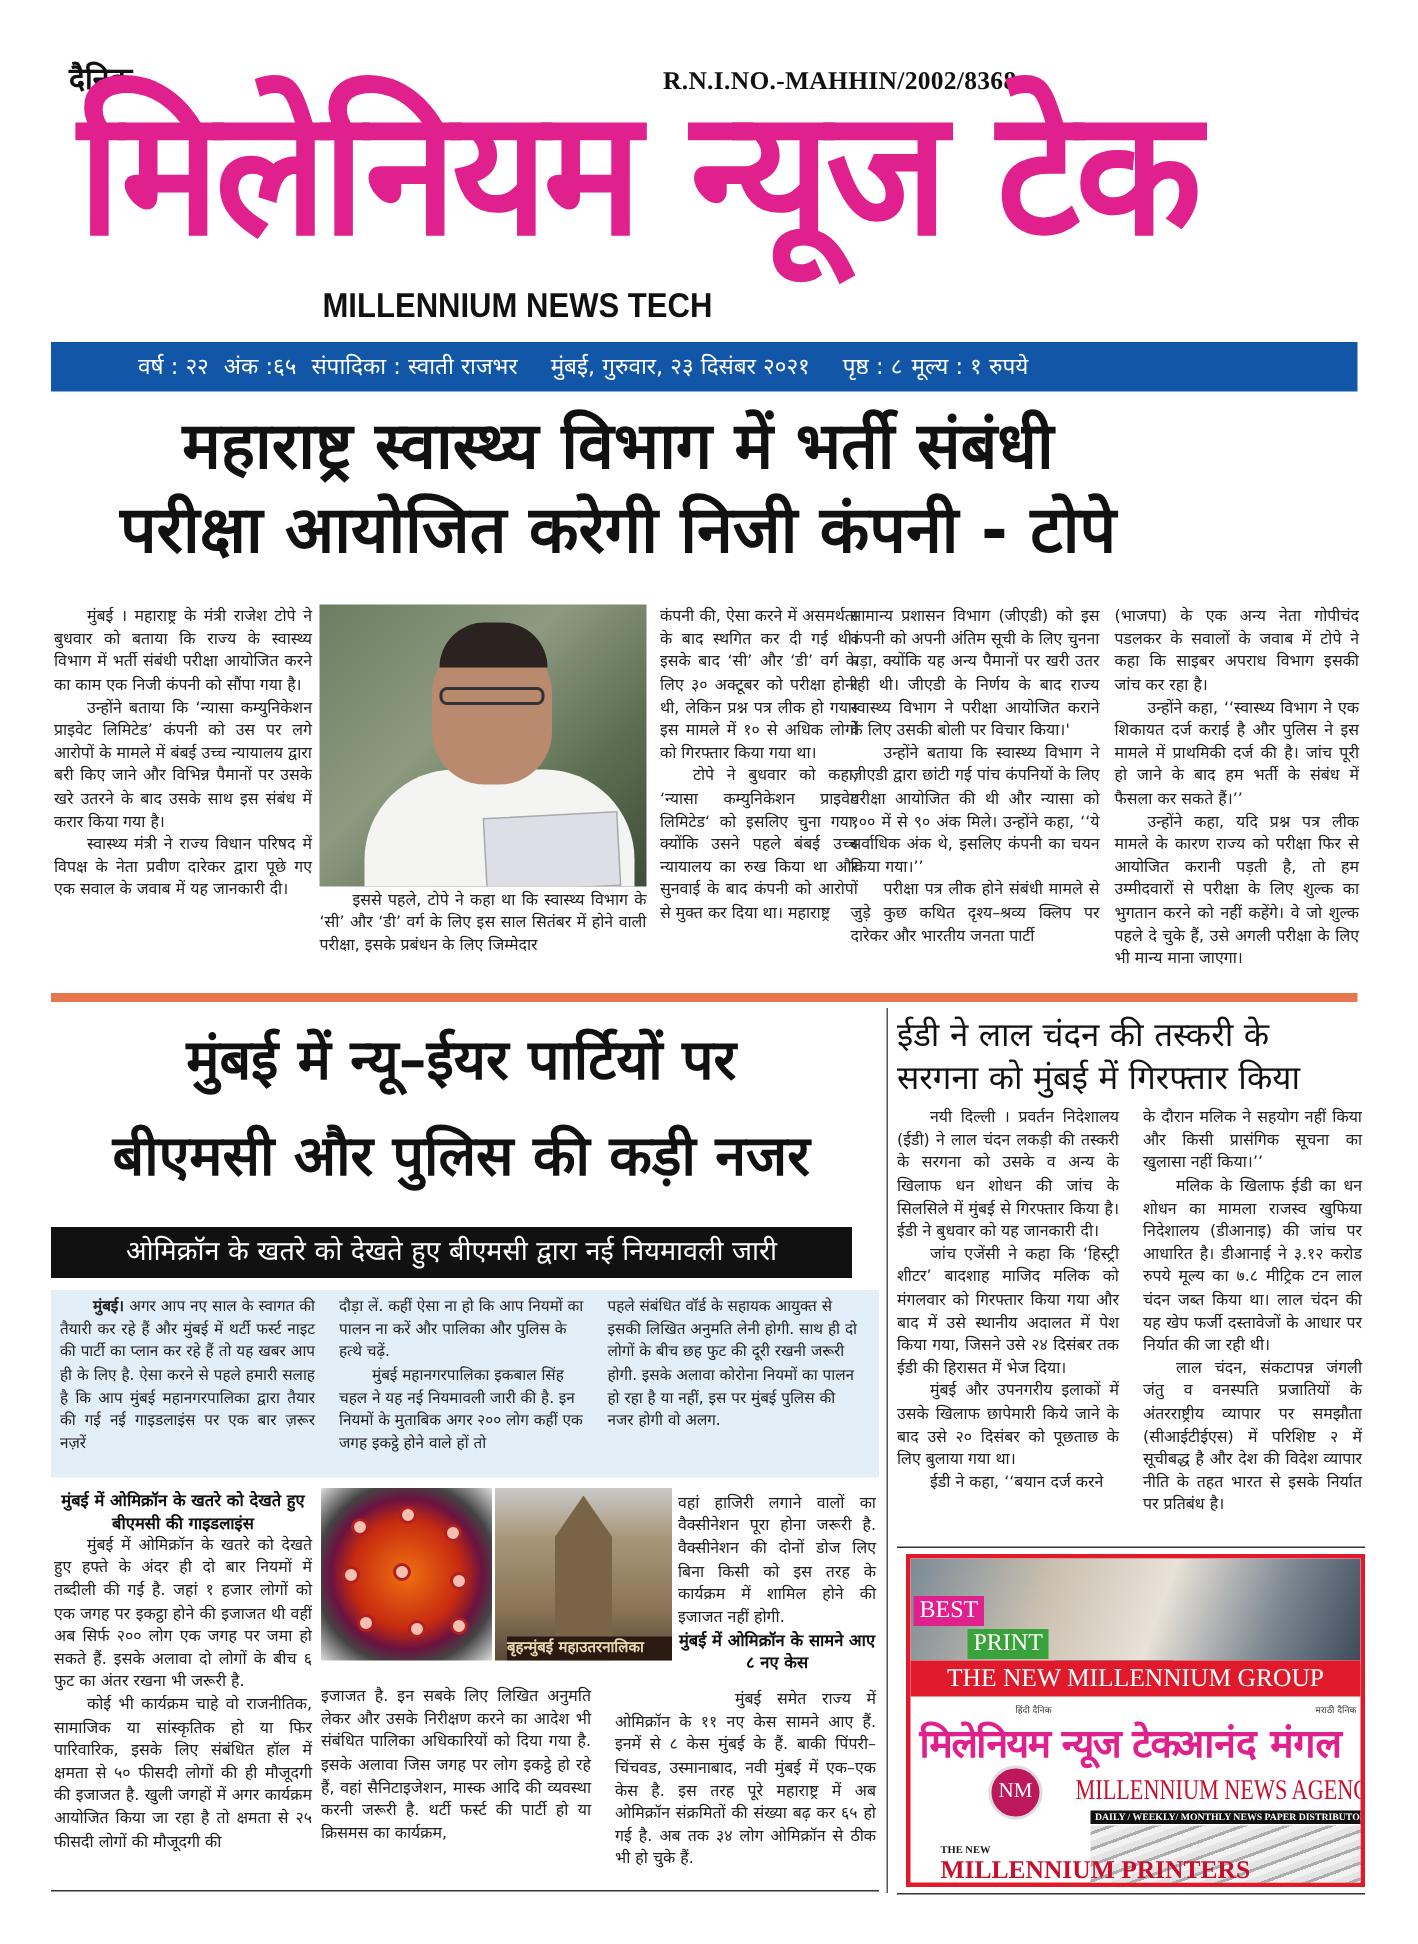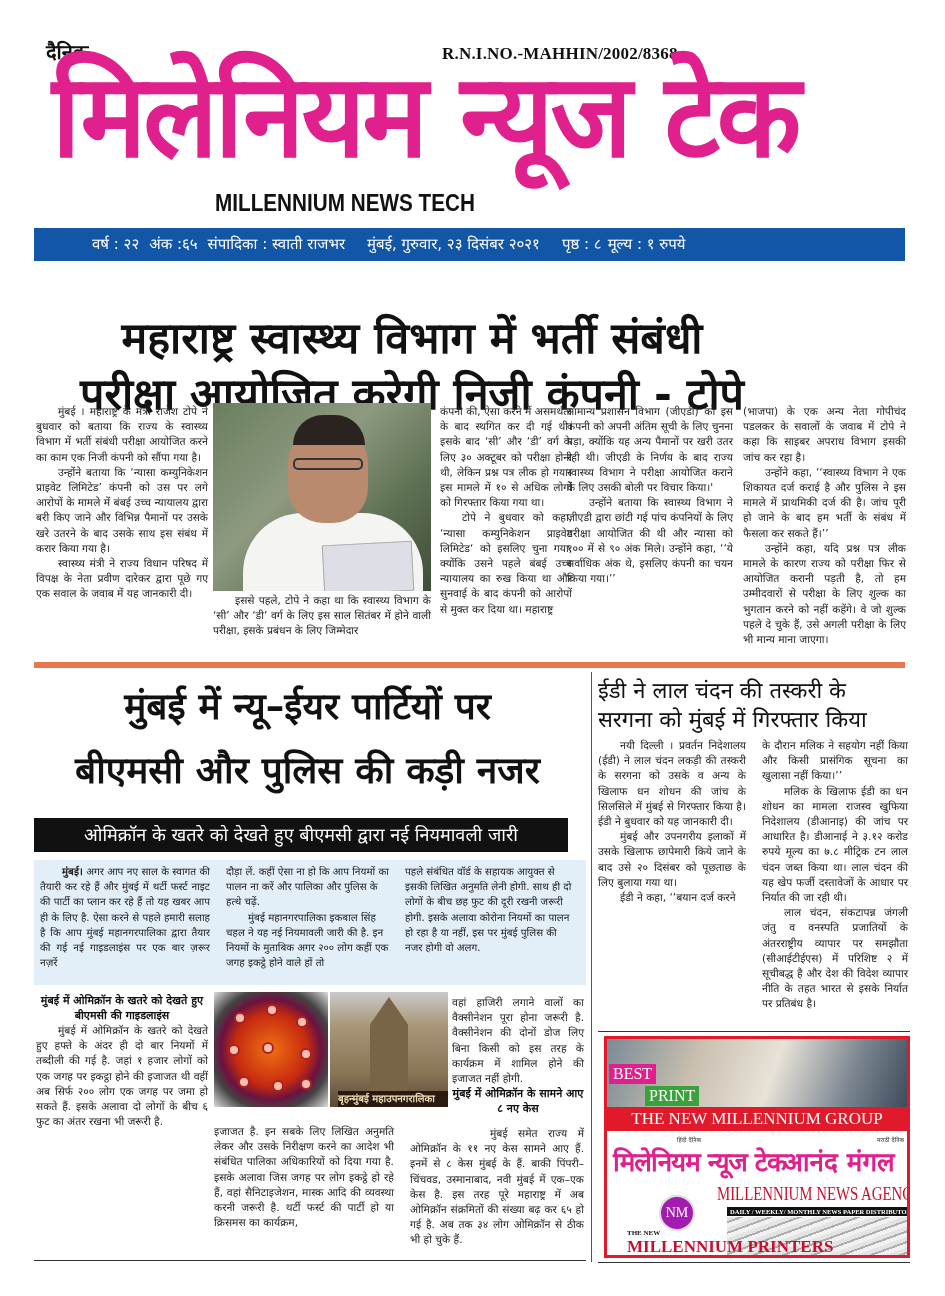--- a/index.html
+++ b/index.html
@@ -10,21 +10,21 @@
 
   
   .dainik { left: 46px; top: 38px; font-size: 20px; font-weight: bold; color: #111; }
   .rni { left: 442px; top: 44px; font-family: "Liberation Serif", serif; font-weight: bold; font-size: 17px; color: #111; letter-spacing: 0.2px; }
   .mast { left: 52px; top: 58px; width: 840px; font-size: 110px; line-height: 1; font-weight: bold; color: #e0208c; letter-spacing: -3px; transform: scaleY(1.05); transform-origin: top left; white-space: nowrap; }
   .mast-en { left: 215px; top: 190px; font-family: "Liberation Sans", sans-serif; font-weight: bold; font-size: 23px; color: #111; transform: scaleX(0.9); transform-origin: left; }
   .infobar { left: 34px; top: 228px; width: 871px; height: 33px; background: #1256a8; color: #fff; font-size: 15px; line-height: 33px; padding-left: 58px; white-space: nowrap; }
   .infobar span { margin-right: 22px; }
 
   
-  .hl1 { left: 0; top: 270px; width: 824px; text-align: center; font-weight: bold; font-size: 43px; line-height: 56px; color: #111; margin-top: 40px; }
+  .hl1 { left: 0; top: 270px; width: 824px; text-align: center; font-weight: bold; font-size: 43px; line-height: 56px; color: #111; }
 
   
   .col { font-size: 10.6px; line-height: 15.2px; text-align: justify; color: #222; }
   .col p { text-indent: 22px; }
   .col p.noind { text-indent: 0; }
 
   .photo-tope { left: 213px; top: 403px; width: 218px; height: 188px; background: linear-gradient(135deg,#6a7e5e 0%,#8d9a80 40%,#5e7052 70%,#3e4d3a 100%); overflow: hidden; }
   .photo-tope .face { position: absolute; left: 75px; top: 20px; width: 80px; height: 100px; border-radius: 40px 40px 35px 35px; background: #b98a6e; }
   .photo-tope .hair { position: absolute; left: 80px; top: 12px; width: 72px; height: 30px; border-radius: 36px 36px 0 0; background: #2a2320; }
   .photo-tope .shirt { position: absolute; left: 30px; top: 110px; width: 180px; height: 90px; border-radius: 60px 60px 0 0; background: #f4f4f2; }
@@ -54,21 +54,21 @@
   
   .ad { left: 604px; top: 1036px; width: 306px; height: 222px; border: 3px solid #e01a2a; background: #fff; overflow: hidden; }
   .ad .top { position: absolute; left: 0; top: 0; width: 100%; height: 68px; background: linear-gradient(110deg,#7a8a96 0%,#c9c0b0 30%,#e8e2d8 55%,#7a8590 80%,#3e4b5a 100%); }
   .ad .tag { position: absolute; color: #fff; font-family: "Liberation Serif", serif; font-size: 16px; line-height: 20px; padding: 0 4px; margin-top: 23px; }
   .ad .group { position: absolute; left: 0; top: 68px; width: 100%; height: 24px; background: #e01a2a; color: #fff; font-family: "Liberation Serif", serif; font-size: 17px; line-height: 24px; text-align: center; white-space: nowrap; }
   .ad .hi-small { position: absolute; font-size: 6px; color: #333; }
   .ad .paper1 { position: absolute; left: 6px; top: 104px; font-size: 26px; font-weight: bold; color: #e0208c; white-space: nowrap; letter-spacing: -1px; }
   .ad .paper2 { position: absolute; left: 176px; top: 104px; font-size: 26px; font-weight: bold; color: #e0208c; white-space: nowrap; }
   .ad .agency { position: absolute; left: 110px; top: 144px; font-family: "Liberation Serif", serif; font-size: 19px; color: #c8102e; white-space: nowrap; transform: scaleX(0.78); transform-origin: left; }
   .ad .dist { position: absolute; left: 120px; top: 168px; background: #111; color: #fff; font-family: "Liberation Serif", serif; font-size: 6.5px; font-weight: bold; padding: 1px 3px; white-space: nowrap; }
-  .ad .logo { position: absolute; left: 52px; top: 156px; width: 36px; height: 36px; border-radius: 50%; background: #a21caf; border: 2px solid #ddd; color: #fff; font-family: "Liberation Serif", serif; font-size: 14px; line-height: 32px; text-align: center; }
+  .ad .logo { position: absolute; left: 52px; top: 138px; width: 36px; height: 36px; border-radius: 50%; background: #be185d; border: 2px solid #ddd; color: #fff; font-family: "Liberation Serif", serif; font-size: 14px; line-height: 32px; text-align: center; }
   .ad .papers { position: absolute; left: 120px; top: 178px; width: 186px; height: 44px; background: repeating-linear-gradient(160deg,#ddd 0 4px,#999 4px 6px,#eee 6px 10px); opacity: 0.8; }
   .ad .thenew { position: absolute; left: 20px; top: 190px; font-family: "Liberation Serif", serif; font-weight: bold; font-size: 7px; color: #111; }
   .ad .printers { position: absolute; left: 20px; top: 198px; font-family: "Liberation Serif", serif; font-size: 17px; font-weight: bold; color: #c8102e; white-space: nowrap; }
 </style>
 </head>
 <body>
 
 <div class="abs dainik">दैनिक</div>
 <div class="abs rni">R.N.I.NO.-MAHHIN/2002/8368</div>
 <div class="abs mast">मिलेनियम न्यूज टेक</div>
@@ -101,20 +101,21 @@
 </div>
 
 <div class="abs col" style="left:440px;top:404px;width:132px;">
   <p class="noind">कंपनी की, ऐसा करने में असमर्थता के बाद स्थगित कर दी गई थी। इसके बाद ‘सी’ और ‘डी’ वर्ग के लिए ३० अक्टूबर को परीक्षा होनी थी, लेकिन प्रश्न पत्र लीक हो गया। इस मामले में १० से अधिक लोगों को गिरफ्तार किया गया था।</p>
   <p>टोपे ने बुधवार को कहा, ‘न्यासा कम्युनिकेशन प्राइवेट लिमिटेड‘ को इसलिए चुना गया, क्योंकि उसने पहले बंबई उच्च न्यायालय का रुख किया था और सुनवाई के बाद कंपनी को आरोपों से मुक्त कर दिया था। महाराष्ट्र</p>
 </div>
 
 <div class="abs col" style="left:567px;top:404px;width:166px;">
   <p class="noind">सामान्य प्रशासन विभाग (जीएडी) को इस कंपनी को अपनी अंतिम सूची के लिए चुनना पड़ा, क्योंकि यह अन्य पैमानों पर खरी उतर रही थी। जीएडी के निर्णय के बाद राज्य स्वास्थ्य विभाग ने परीक्षा आयोजित कराने के लिए उसकी बोली पर विचार किया।'</p>
   <p>उन्होंने बताया कि स्वास्थ्य विभाग ने जीएडी द्वारा छांटी गई पांच कंपनियों के लिए परीक्षा आयोजित की थी और न्यासा को १०० में से ९० अंक मिले। उन्होंने कहा, ‘‘ये सर्वाधिक अंक थे, इसलिए कंपनी का चयन किया गया।’’</p>
+  <p>परीक्षा पत्र लीक होने संबंधी मामले से जुड़े कुछ कथित दृश्य–श्रव्य क्लिप पर दारेकर और भारतीय जनता पार्टी</p>
 </div>
 
 <div class="abs col" style="left:743px;top:404px;width:163px;">
   <p class="noind">(भाजपा) के एक अन्य नेता गोपीचंद पडलकर के सवालों के जवाब में टोपे ने कहा कि साइबर अपराध विभाग इसकी जांच कर रहा है।</p>
   <p>उन्होंने कहा, ‘‘स्वास्थ्य विभाग ने एक शिकायत दर्ज कराई है और पुलिस ने इस मामले में प्राथमिकी दर्ज की है। जांच पूरी हो जाने के बाद हम भर्ती के संबंध में फैसला कर सकते हैं।’’</p>
   <p>उन्होंने कहा, यदि प्रश्न पत्र लीक मामले के कारण राज्य को परीक्षा फिर से आयोजित करानी पड़ती है, तो हम उम्मीदवारों से परीक्षा के लिए शुल्क का भुगतान करने को नहीं कहेंगे। वे जो शुल्क पहले दे चुके हैं, उसे अगली परीक्षा के लिए भी मान्य माना जाएगा।</p>
 </div>
 
 <div class="abs sep-orange"></div>
 <div class="abs vsep"></div>
@@ -133,36 +134,37 @@
   <p class="noind">दौड़ा लें. कहीं ऐसा ना हो कि आप नियमों का पालन ना करें और पालिका और पुलिस के हत्थे चढ़ें.</p>
   <p>मुंबई महानगरपालिका इकबाल सिंह चहल ने यह नई नियमावली जारी की है. इन नियमों के मुताबिक अगर २०० लोग कहीं एक जगह इकट्ठे होने वाले हों तो</p>
 </div>
 <div class="abs col" style="left:405px;top:864px;width:172px;font-size:10.2px;text-align:left;">
   <p class="noind">पहले संबंधित वॉर्ड के सहायक आयुक्त से इसकी लिखित अनुमति लेनी होगी. साथ ही दो लोगों के बीच छह फुट की दूरी रखनी जरूरी होगी. इसके अलावा कोरोना नियमों का पालन हो रहा है या नहीं, इस पर मुंबई पुलिस की नजर होगी वो अलग.</p>
 </div>
 
 <div class="abs col" style="left:36px;top:993px;width:172px;">
   <div class="sub-hd">मुंबई में ओमिक्रॉन के खतरे को देखते हुए बीएमसी की गाइडलाइंस</div>
   <p>मुंबई में ओमिक्रॉन के खतरे को देखते हुए हफ्ते के अंदर ही दो बार नियमों में तब्दीली की गई है. जहां १ हजार लोगों को एक जगह पर इकट्ठा होने की इजाजत थी वहीं अब सिर्फ २०० लोग एक जगह पर जमा हो सकते हैं. इसके अलावा दो लोगों के बीच ६ फुट का अंतर रखना भी जरूरी है.</p>
+  <p>कोई भी कार्यक्रम चाहे वो राजनीतिक, सामाजिक या सांस्कृतिक हो या फिर पारिवारिक, इसके लिए संबंधित हॉल में क्षमता से ५० फीसदी लोगों की ही मौजूदगी की इजाजत है. खुली जगहों में अगर कार्यक्रम आयोजित किया जा रहा है तो क्षमता से २५ फीसदी लोगों की मौजूदगी की</p>
 </div>
 
 <div class="abs virus">
   <div class="dot" style="left:20px;top:20px"></div>
     <div class="dot" style="left:52px;top:12px"></div>
     <div class="dot" style="left:82px;top:24px"></div>
   <div class="dot" style="left:14px;top:52px"></div>
     <div class="dot" style="left:48px;top:50px"></div>
     <div class="dot" style="left:86px;top:56px"></div>
   <div class="dot" style="left:24px;top:84px"></div>
     <div class="dot" style="left:58px;top:88px"></div>
     <div class="dot" style="left:86px;top:86px"></div>
 </div>
 <div class="abs bmc">
   <div class="tower"></div>
-  <div class="sign">बृहन्मुंबई महाउपनगरालिका</div>
+  <div class="sign">बृहन्मुंबई महाउतरनालिका</div>
 </div>
 
 <div class="abs col" style="left:214px;top:1112px;width:180px;margin-top:12px;">
   <p class="noind">इजाजत है. इन सबके लिए लिखित अनुमति लेकर और उसके निरीक्षण करने का आदेश भी संबंधित पालिका अधिकारियों को दिया गया है. इसके अलावा जिस जगह पर लोग इकट्ठे हो रहे हैं, वहां सैनिटाइजेशन, मास्क आदि की व्यवस्था करनी जरूरी है. थर्टी फर्स्ट की पार्टी हो या क्रिसमस का कार्यक्रम,</p>
 </div>
 
 <div class="abs col" style="left:452px;top:995px;width:132px;">
   <p class="noind">वहां हाजिरी लगाने वालों का वैक्सीनेशन पूरा होना जरूरी है. वैक्सीनेशन की दोनों डोज लिए बिना किसी को इस तरह के कार्यक्रम में शामिल होने की इजाजत नहीं होगी.</p>
   <div class="sub-hd" style="margin-top:0">मुंबई में ओमिक्रॉन के सामने आए ८ नए केस</div>
 </div>
@@ -172,20 +174,21 @@
 
 <div class="abs hsep" style="left:34px;top:1260px;width:552px;"></div>
 
 <div class="abs hl3">
   <div>ईडी ने लाल चंदन की तस्करी के</div>
   <div>सरगना को मुंबई में गिरफ्तार किया</div>
 </div>
 
 <div class="abs col" style="left:598px;top:738px;width:148px;">
   <p>नयी दिल्ली । प्रवर्तन निदेशालय (ईडी) ने लाल चंदन लकड़ी की तस्करी के सरगना को उसके व अन्य के खिलाफ धन शोधन की जांच के सिलसिले में मुंबई से गिरफ्तार किया है। ईडी ने बुधवार को यह जानकारी दी।</p>
+  <p>जांच एजेंसी ने कहा कि ‘हिस्ट्री शीटर’ बादशाह माजिद मलिक को मंगलवार को गिरफ्तार किया गया और बाद में उसे स्थानीय अदालत में पेश किया गया, जिसने उसे २४ दिसंबर तक ईडी की हिरासत में भेज दिया।</p>
   <p>मुंबई और उपनगरीय इलाकों में उसके खिलाफ छापेमारी किये जाने के बाद उसे २० दिसंबर को पूछताछ के लिए बुलाया गया था।</p>
   <p>ईडी ने कहा, ‘‘बयान दर्ज करने</p>
 </div>
 <div class="abs col" style="left:762px;top:738px;width:146px;">
   <p class="noind">के दौरान मलिक ने सहयोग नहीं किया और किसी प्रासंगिक सूचना का खुलासा नहीं किया।’’</p>
   <p>मलिक के खिलाफ ईडी का धन शोधन का मामला राजस्व खुफिया निदेशालय (डीआनाइ) की जांच पर आधारित है। डीआनाई ने ३.१२ करोड रुपये मूल्य का ७.८ मीट्रिक टन लाल चंदन जब्त किया था। लाल चंदन की यह खेप फर्जी दस्तावेजों के आधार पर निर्यात की जा रही थी।</p>
   <p>लाल चंदन, संकटापन्न जंगली जंतु व वनस्पति प्रजातियों के अंतरराष्ट्रीय व्यापार पर समझौता (सीआईटीईएस) में परिशिष्ट २ में सूचीबद्ध है और देश की विदेश व्यापार नीति के तहत भारत से इसके निर्यात पर प्रतिबंध है।</p>
 </div>
 
 <div class="abs hsep" style="left:598px;top:1031px;width:312px;"></div>

